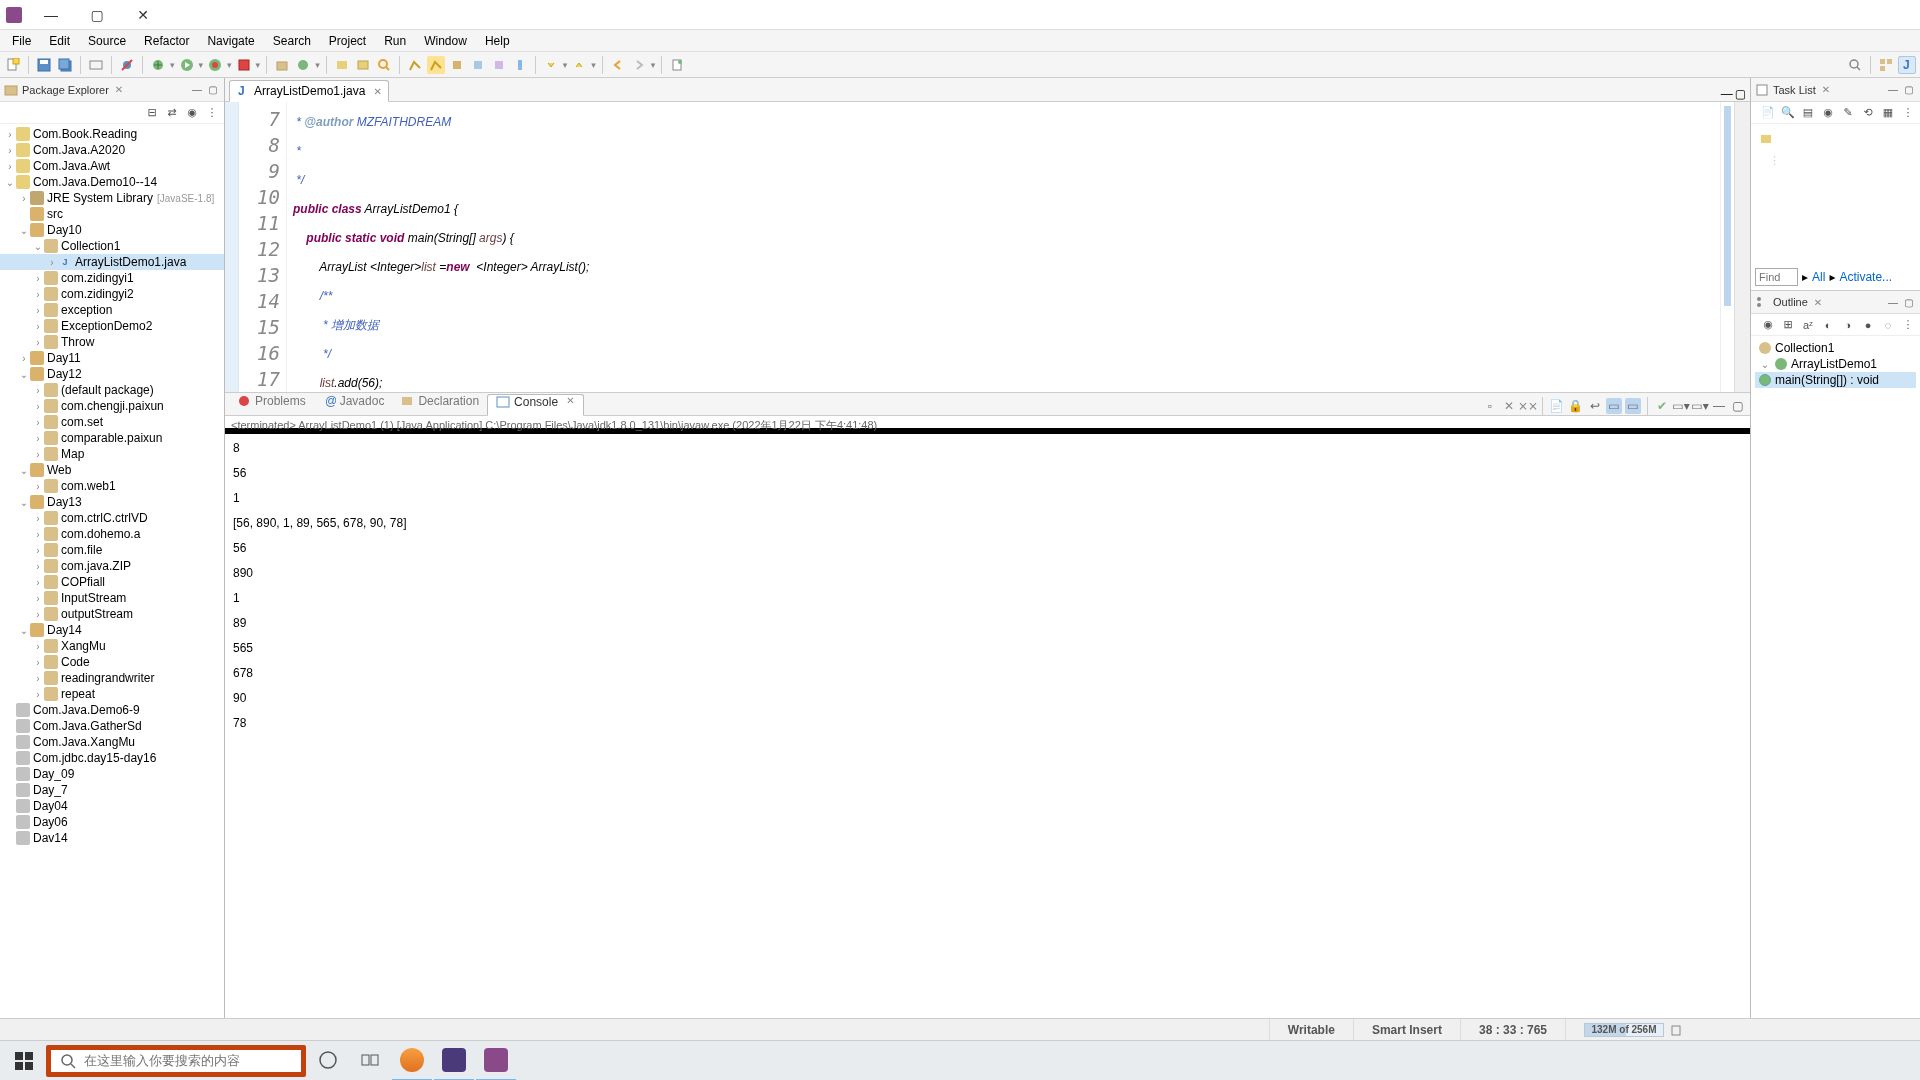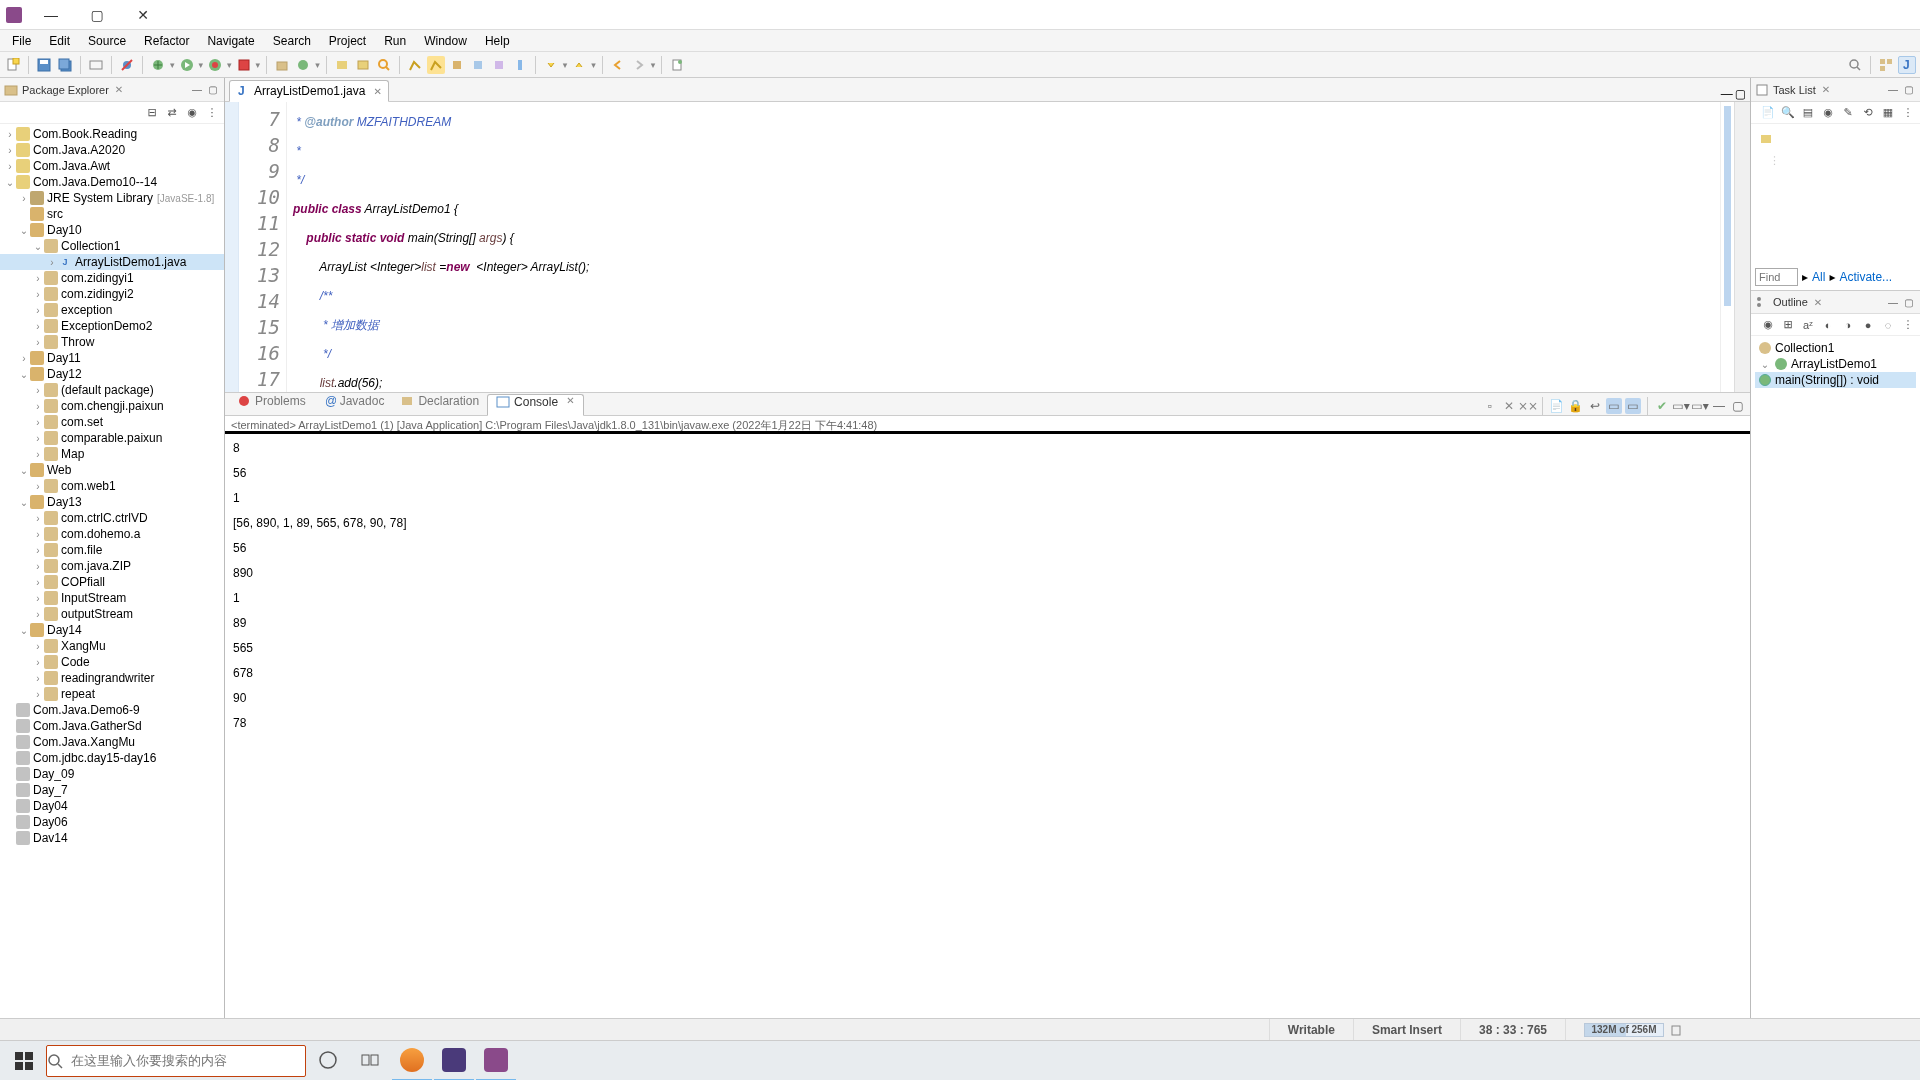--- a/index.html
+++ b/index.html
@@ -64,21 +64,21 @@
 .edge-ruler .rng { position:absolute; left:3px; width:7px; background:#bcd5ef; top:4px; height:200px; }
 .editor-scroll { width: 16px; background: #f0f0f0; border-left: 1px solid #ddd; }
 
 .bottom-tabs { height: 24px; background: #f5f5f5; border-top: 1px solid #ccc; border-bottom: 1px solid #ccc; display: flex; align-items: flex-end; padding-left: 4px; }
 .btab { height: 22px; display: flex; align-items: flex-start; padding: 0 8px; gap: 4px; cursor: pointer; color: #777; border-top: 1px solid transparent; }
 .btab.active { background: #fff; border: 1px solid #bbb; border-bottom: 1px solid #fff; margin-bottom:-1px; border-radius: 3px 3px 0 0; color: #333; }
 .bottom-tabs .bt-tools { margin-left:auto; display:flex; gap:3px; padding-right:4px; align-items:center; }
 .bt-tool { width:16px;height:16px;cursor:pointer;display:flex;align-items:center;justify-content:center;color:#666; }
 .bt-tool.hl { background:#bcd5ef; border-radius:2px; }
 
-.console-header { height: 18px; background: #fff; border-bottom: 3px solid #000000; padding: 2px 6px; font-size: 11px; color: #666; }
+.console-header { height: 18px; background: #fff; border-bottom: 6px solid #000000; padding: 2px 6px; font-size: 11px; color: #666; }
 .console-body { flex: 1; background: #fff; padding: 2px 8px; font-family: Consolas, monospace; font-size: 19px; line-height: 25px; overflow: auto; }
 .console-body div { white-space: pre; }
 
 .rightpanel { width: 170px; border-left: 1px solid #bbb; background: #fff; display: flex; flex-direction: column; }
 .task-body { flex:0 0 140px; padding:4px; }
 .find-row { display:flex; gap:4px; align-items:center; padding:4px; font-size:11px; }
 .find-row input { width:43px; height:18px; font-size:11px; border:1px solid #aaa; padding:0 3px; }
 .find-row .lnk { color:#0066cc; cursor:pointer; }
 .outline-body { padding:4px; }
 .ol-item { display:flex; align-items:center; gap:4px; padding:1px 0 1px 4px; cursor:pointer; font-size:11px; }
@@ -90,21 +90,21 @@
 
 .statusbar { height: 22px; background: #f0f0f0; border-top: 1px solid #ccc; display: flex; align-items: center; font-size: 11px; color: #555; }
 .statusbar .cell { padding: 0 18px; border-left: 1px solid #ddd; height:100%; display:flex;align-items:center;font-weight:bold; }
 .statusbar .heap { display:flex; align-items:center; gap:6px; }
 .heap-bar { width:80px; height:14px; background:#e6eef7; border:1px solid #b8c8da; position:relative; }
 .heap-bar .fill { position:absolute; left:0; top:0; bottom:0; width:52%; background:#c4d7ea; }
 .heap-bar .txt { position:absolute; inset:0; display:flex;align-items:center;justify-content:center; font-size:10px; color:#555; }
 
 .taskbar { height: 40px; background: #e8ecef; border-top: 1px solid #ccc; display: flex; align-items: center; padding: 0 4px; gap: 2px; }
 .taskbar .start { width: 40px; height: 32px; display:flex;align-items:center;justify-content:center; cursor:pointer; }
-.taskbar .search { flex: 0 0 260px; height: 32px; background: #fff; border: 1px solid #c2410c; display: flex; align-items: center; padding: 0 0; gap: 8px; border-radius: 2px; }
+.taskbar .search { flex: 0 0 260px; height: 32px; background: #fff; border: 5px solid #c2410c; display: flex; align-items: center; padding: 0 9px; gap: 8px; border-radius: 2px; }
 .taskbar .search input { border: none; outline: none; flex:1; font-size: 13px; color: #333; }
 .taskbar .tb-app { width: 40px; height: 40px; display:flex;align-items:center;justify-content:center; cursor:pointer; border-bottom: 2px solid transparent; }
 .taskbar .tb-app.running { border-bottom: 2px solid #76b9ed; }
 .taskbar .tray { margin-left: auto; display: flex; align-items: center; gap: 10px; padding-right: 8px; font-size: 11px; color: #555; }
 .taskbar .clock { text-align: center; line-height: 14px; }
 
 svg { display: block; }
 </style>
 </head>
 <body>

